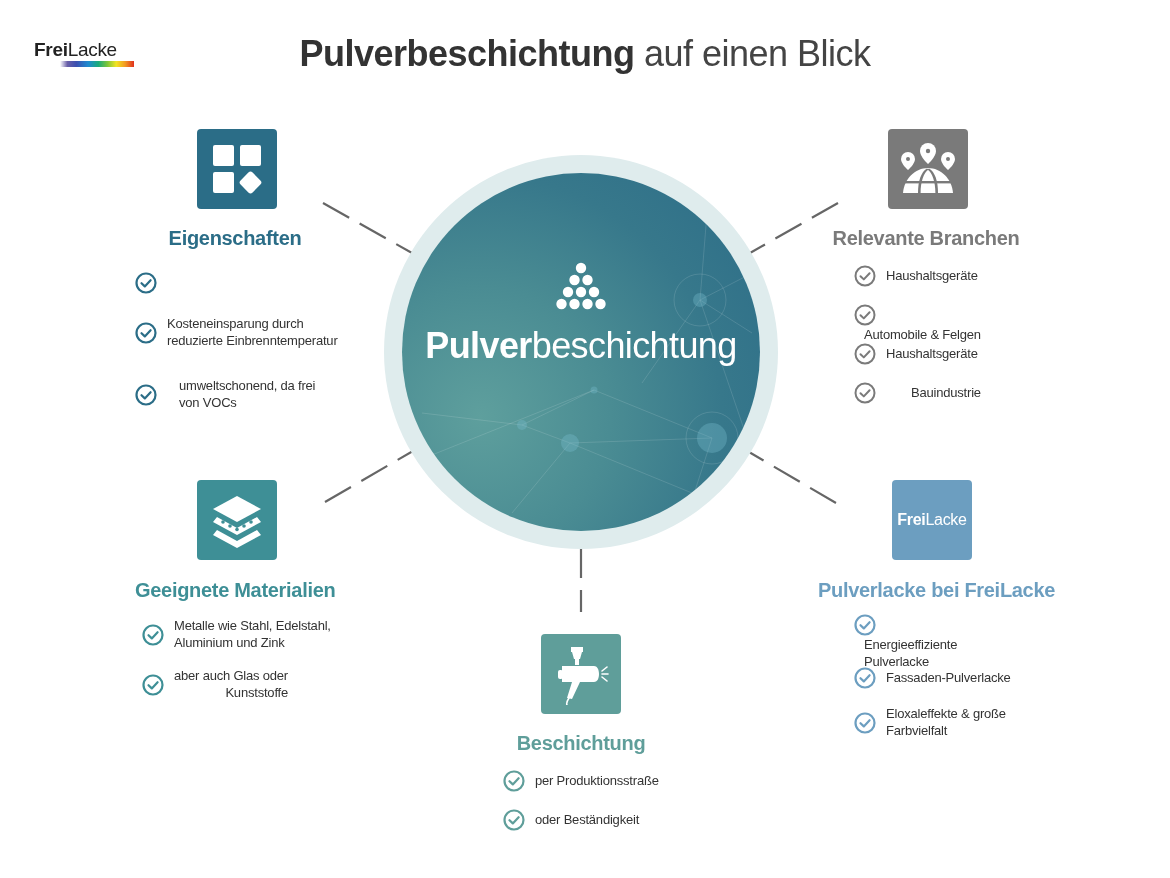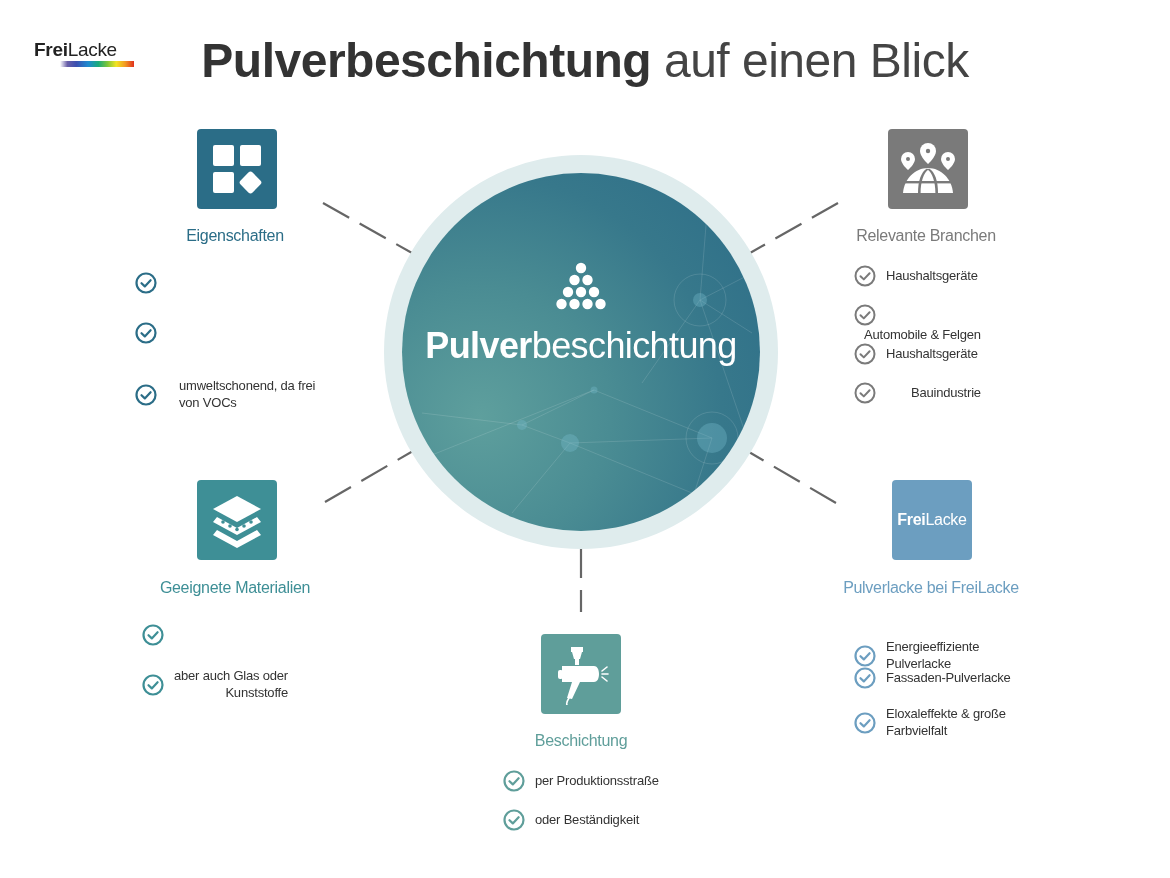--- a/index.html
+++ b/index.html
@@ -6,37 +6,37 @@
   html, body { width: 1170px; height: 878px; background: #ffffff; overflow: hidden; }
   body { position: relative; font-family: "Liberation Sans", sans-serif; color: #3a3a3a; }
 
   .logo { position: absolute; left: 34px; top: 40px; width: 102px; height: 30px; }
   .logo-text { font-size: 19px; letter-spacing: -0.3px; line-height: 20px; color: #222; }
   .logo-text .b { font-weight: bold; }
   .logo-text .l { font-weight: normal; }
   .logo-bar { position: absolute; left: 26px; top: 21px; width: 74px; height: 6px;
     background: linear-gradient(to right, #ffffff 0%, #6a5fa8 10%, #3b4fb0 22%, #1f8ad0 38%, #1aab7a 52%, #7cc53a 64%, #f2e422 76%, #f29a22 88%, #e0301e 100%); }
 
-  .page-title { position: absolute; left: 0; right: 0; top: 33px; text-align: center; font-size: 48px; color: #333; letter-spacing: -0.5px; }
+  .page-title { position: absolute; left: 0; right: 0; top: 33px; text-align: center; font-size: 36px; color: #333; letter-spacing: -0.5px; }
   .page-title .b { font-weight: bold; }
   .page-title .l { font-weight: normal; color: #444; }
 
   .connectors { position: absolute; left: 0; top: 0; width: 1170px; height: 878px; }
 
   .center-ring { position: absolute; left: 384px; top: 155px; width: 394px; height: 394px; border-radius: 50%; background: #dfeced; }
   .center-circle { position: absolute; left: 402px; top: 173px; width: 358px; height: 358px; border-radius: 50%; overflow: hidden;
     background: radial-gradient(circle at 22% 68%, #5e9f9d 0%, #4a8c93 35%, #37788b 65%, #2c6c88 100%); }
   .center-net { position: absolute; left: 0; top: 0; width: 358px; height: 358px; }
   .center-icon { position: absolute; left: 148px; top: 88px; width: 62px; height: 56px; }
   .center-label { position: absolute; left: 0; right: 0; top: 152px; text-align: center; color: #fff; font-size: 36px; letter-spacing: -0.6px; }
   .center-label .b { font-weight: bold; }
   .center-label .l { font-weight: normal; }
 
   .icon-box { position: absolute; width: 80px; height: 80px; border-radius: 4px; display: flex; align-items: center; justify-content: center; }
-  .section-title { position: absolute; font-size: 16px; font-weight: normal; text-align: center; white-space: nowrap; letter-spacing: -0.3px; }
+  .section-title { position: absolute; font-size: 20px; font-weight: bold; text-align: center; white-space: nowrap; letter-spacing: -0.3px; }
   .item { position: absolute; display: flex; align-items: flex-start; }
   .check { width: 22px; height: 22px; flex: 0 0 22px; }
   .item-text { font-size: 13px; line-height: 17px; color: #333; margin-left: 10px; white-space: pre-line; letter-spacing: -0.2px; }
   .item.single .check { margin-top: -2px; }
   .item.double .check { margin-top: 7px; }
 
   .brand-text { color: #fff; font-size: 16px; letter-spacing: -0.3px; }
   .brand-text .b { font-weight: bold; }
 </style>
 </head>
@@ -121,20 +121,22 @@
   <svg class="check" viewBox="0 0 22 22">
       <circle cx="11" cy="11" r="9.5" fill="none" stroke="#2b6d87" stroke-width="2.2"></circle>
       <path d="M6.5 11.2 L9.8 14.4 L15.6 8.2" fill="none" stroke="#2b6d87" stroke-width="2.2" stroke-linecap="round" stroke-linejoin="round"></path>
     </svg>
 </div>
 <div class="item double" style="left:135px; top:315px;">
   <svg class="check" viewBox="0 0 22 22">
       <circle cx="11" cy="11" r="9.5" fill="none" stroke="#2b6d87" stroke-width="2.2"></circle>
       <path d="M6.5 11.2 L9.8 14.4 L15.6 8.2" fill="none" stroke="#2b6d87" stroke-width="2.2" stroke-linecap="round" stroke-linejoin="round"></path>
     </svg>
+  <div class="item-text">Kosteneinsparung durch
+reduzierte Einbrenntemperatur</div>
 </div>
 <div class="item double" style="left:135px; top:377px;gap:12px;">
   <svg class="check" viewBox="0 0 22 22">
       <circle cx="11" cy="11" r="9.5" fill="none" stroke="#2b6d87" stroke-width="2.2"></circle>
       <path d="M6.5 11.2 L9.8 14.4 L15.6 8.2" fill="none" stroke="#2b6d87" stroke-width="2.2" stroke-linecap="round" stroke-linejoin="round"></path>
     </svg>
   <div class="item-text">umweltschonend, da frei
 von VOCs</div>
 </div>
 
@@ -205,20 +207,22 @@
     </g>
   </svg>
 </div>
 <div class="section-title" style="left:135px; width:200px; top:579px; color:#3e8f96;">Geeignete Materialien</div>
 
 <div class="item double" style="left:142px; top:617px;">
   <svg class="check" viewBox="0 0 22 22">
       <circle cx="11" cy="11" r="9.5" fill="none" stroke="#3e8f96" stroke-width="2.2"></circle>
       <path d="M6.5 11.2 L9.8 14.4 L15.6 8.2" fill="none" stroke="#3e8f96" stroke-width="2.2" stroke-linecap="round" stroke-linejoin="round"></path>
     </svg>
+  <div class="item-text">Metalle wie Stahl, Edelstahl,
+Aluminium und Zink</div>
 </div>
 <div class="item double" style="left:142px; top:667px;text-align:right;">
   <svg class="check" viewBox="0 0 22 22">
       <circle cx="11" cy="11" r="9.5" fill="none" stroke="#3e8f96" stroke-width="2.2"></circle>
       <path d="M6.5 11.2 L9.8 14.4 L15.6 8.2" fill="none" stroke="#3e8f96" stroke-width="2.2" stroke-linecap="round" stroke-linejoin="round"></path>
     </svg>
   <div class="item-text">aber auch Glas oder
 Kunststoffe</div>
 </div>
 
@@ -254,21 +258,21 @@
       <path d="M6.5 11.2 L9.8 14.4 L15.6 8.2" fill="none" stroke="#5f9e9a" stroke-width="2.2" stroke-linecap="round" stroke-linejoin="round"></path>
     </svg>
   <div class="item-text">oder Beständigkeit</div>
 </div>
 
 <div class="icon-box" style="left:892px; top:480px; background:#6c9ec0;">
   <div class="brand-text"><span class="b">Frei</span><span>Lacke</span></div>
 </div>
 <div class="section-title" style="left:818px; width:226px; top:579px; color:#6c9ec0;">Pulverlacke bei FreiLacke</div>
 
-<div class="item double" style="left:854px; top:638px;">
+<div class="item double" style="left:854px; top:607px;flex-direction:column;">
   <svg class="check" viewBox="0 0 22 22">
       <circle cx="11" cy="11" r="9.5" fill="none" stroke="#6c9ec0" stroke-width="2.2"></circle>
       <path d="M6.5 11.2 L9.8 14.4 L15.6 8.2" fill="none" stroke="#6c9ec0" stroke-width="2.2" stroke-linecap="round" stroke-linejoin="round"></path>
     </svg>
   <div class="item-text">Energieeffiziente
 Pulverlacke</div>
 </div>
 <div class="item single" style="left:854px; top:669px;">
   <svg class="check" viewBox="0 0 22 22">
       <circle cx="11" cy="11" r="9.5" fill="none" stroke="#6c9ec0" stroke-width="2.2"></circle>

